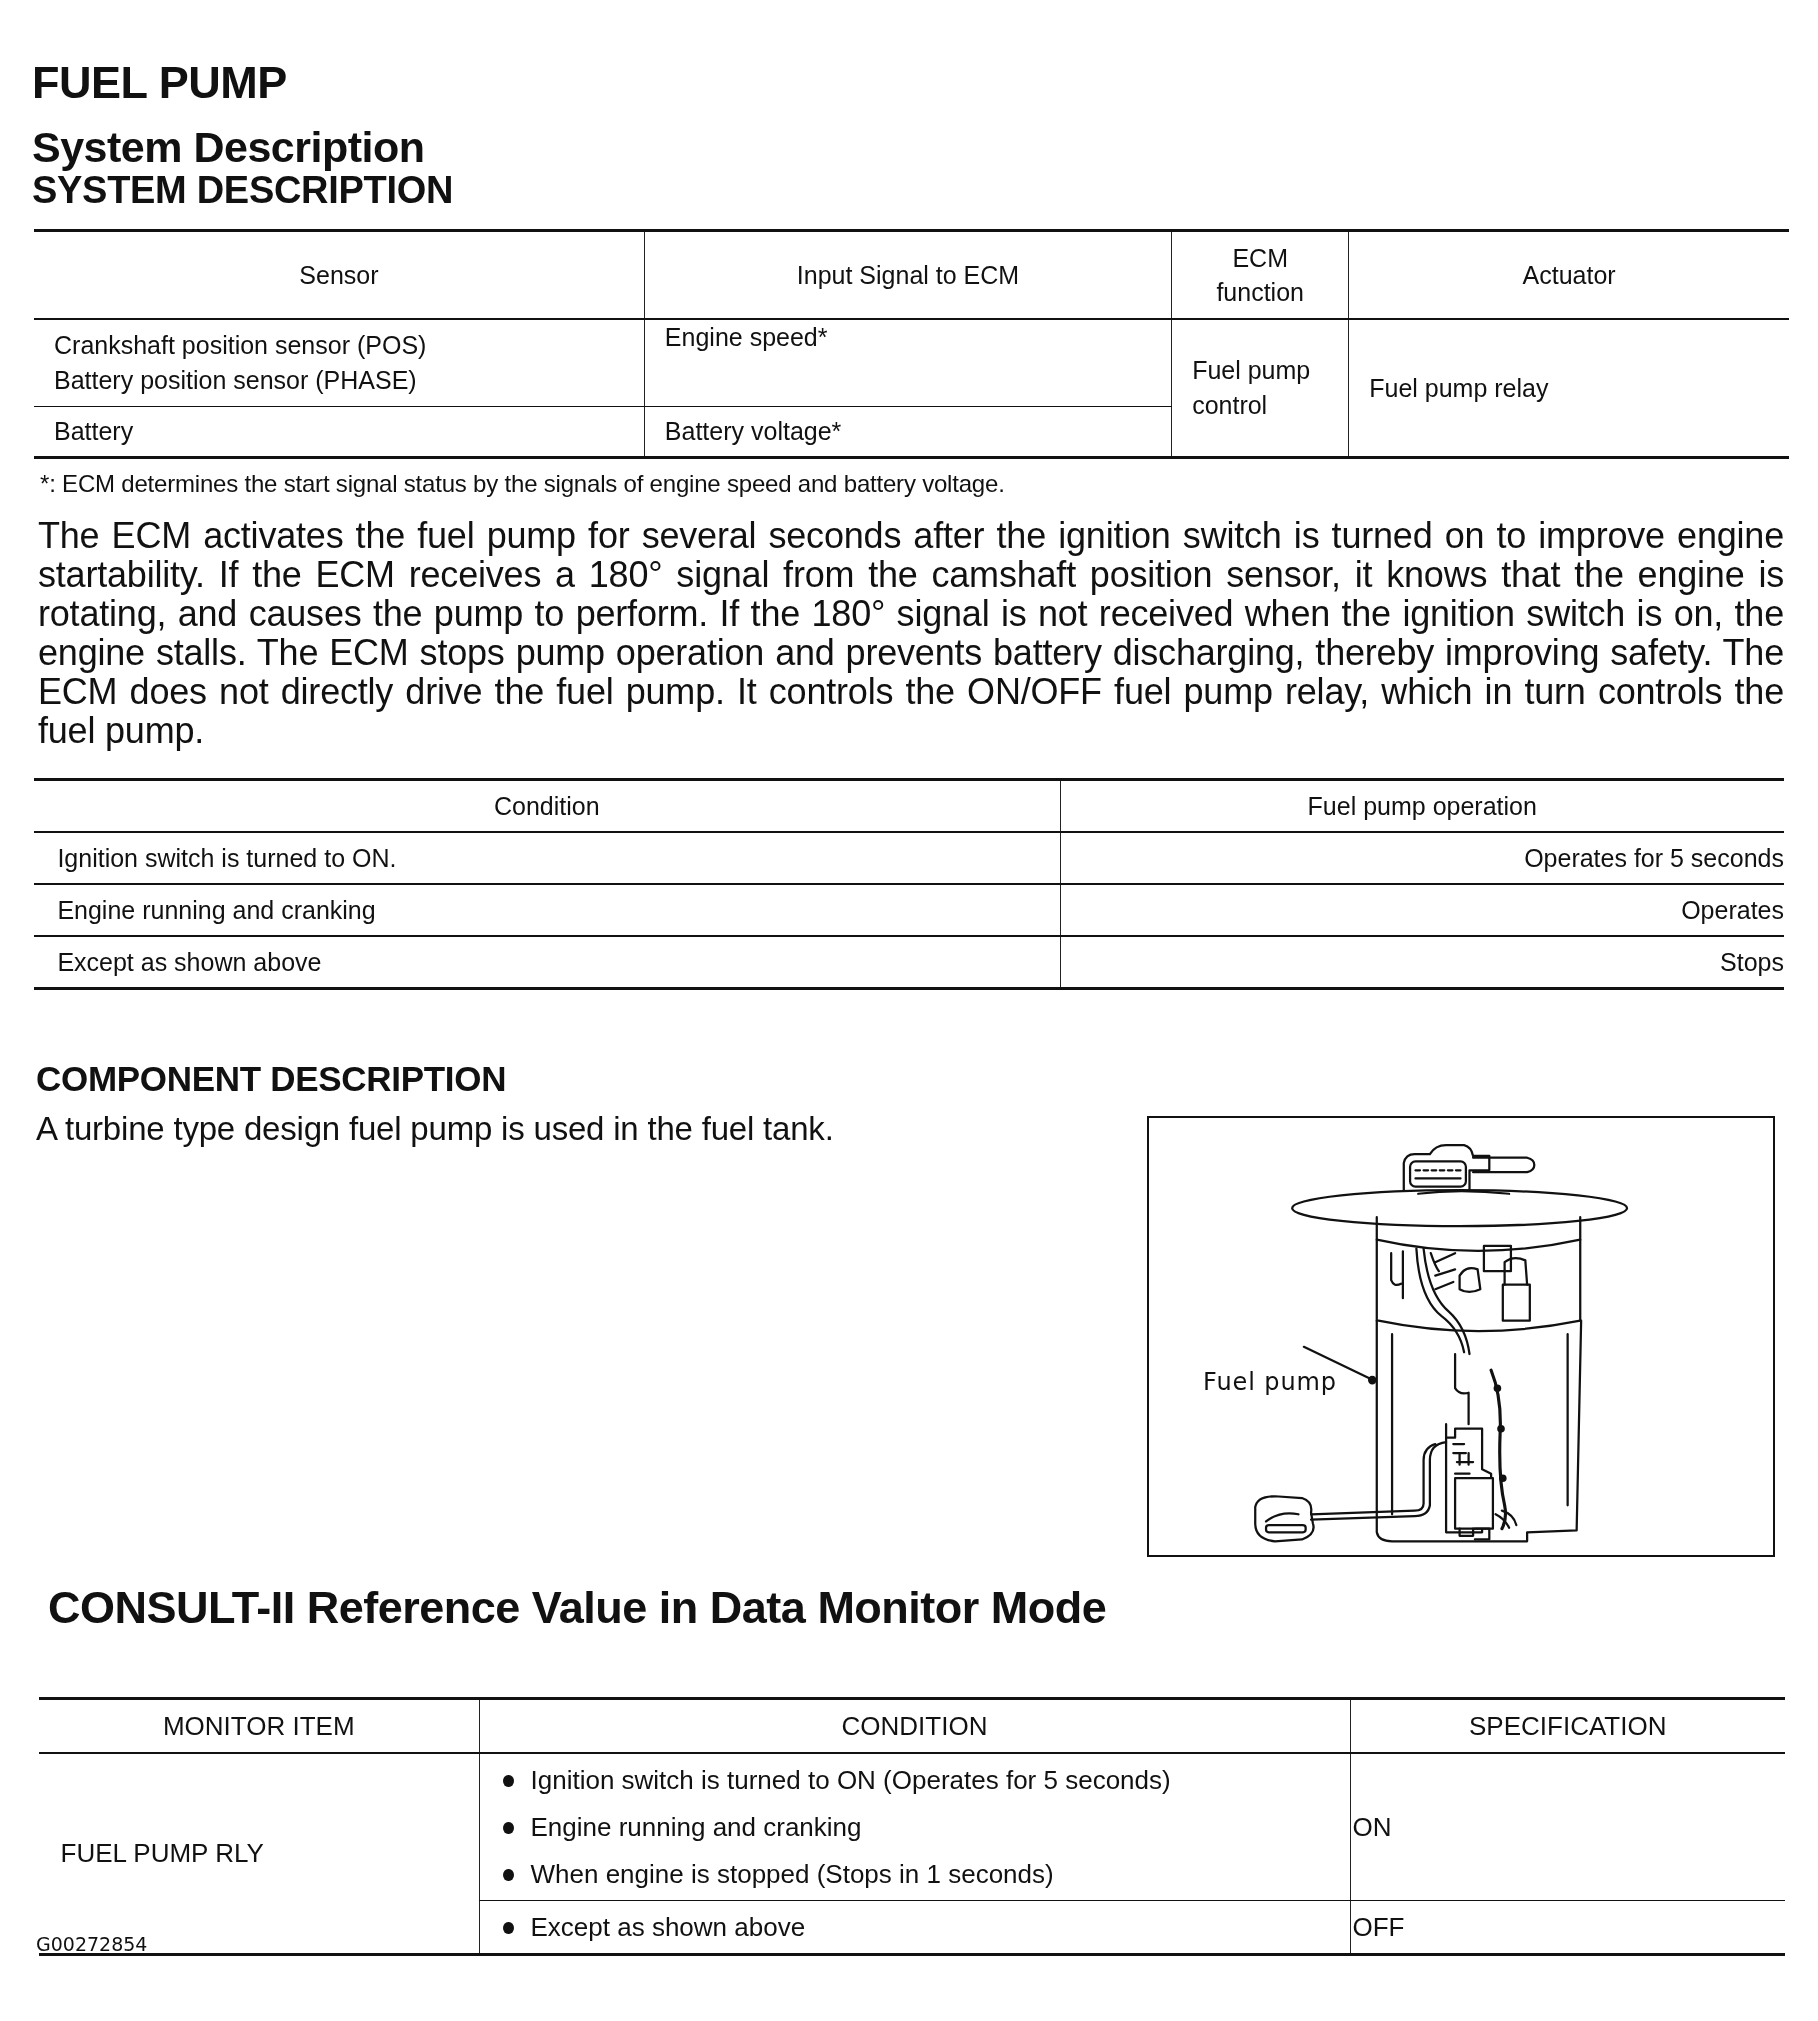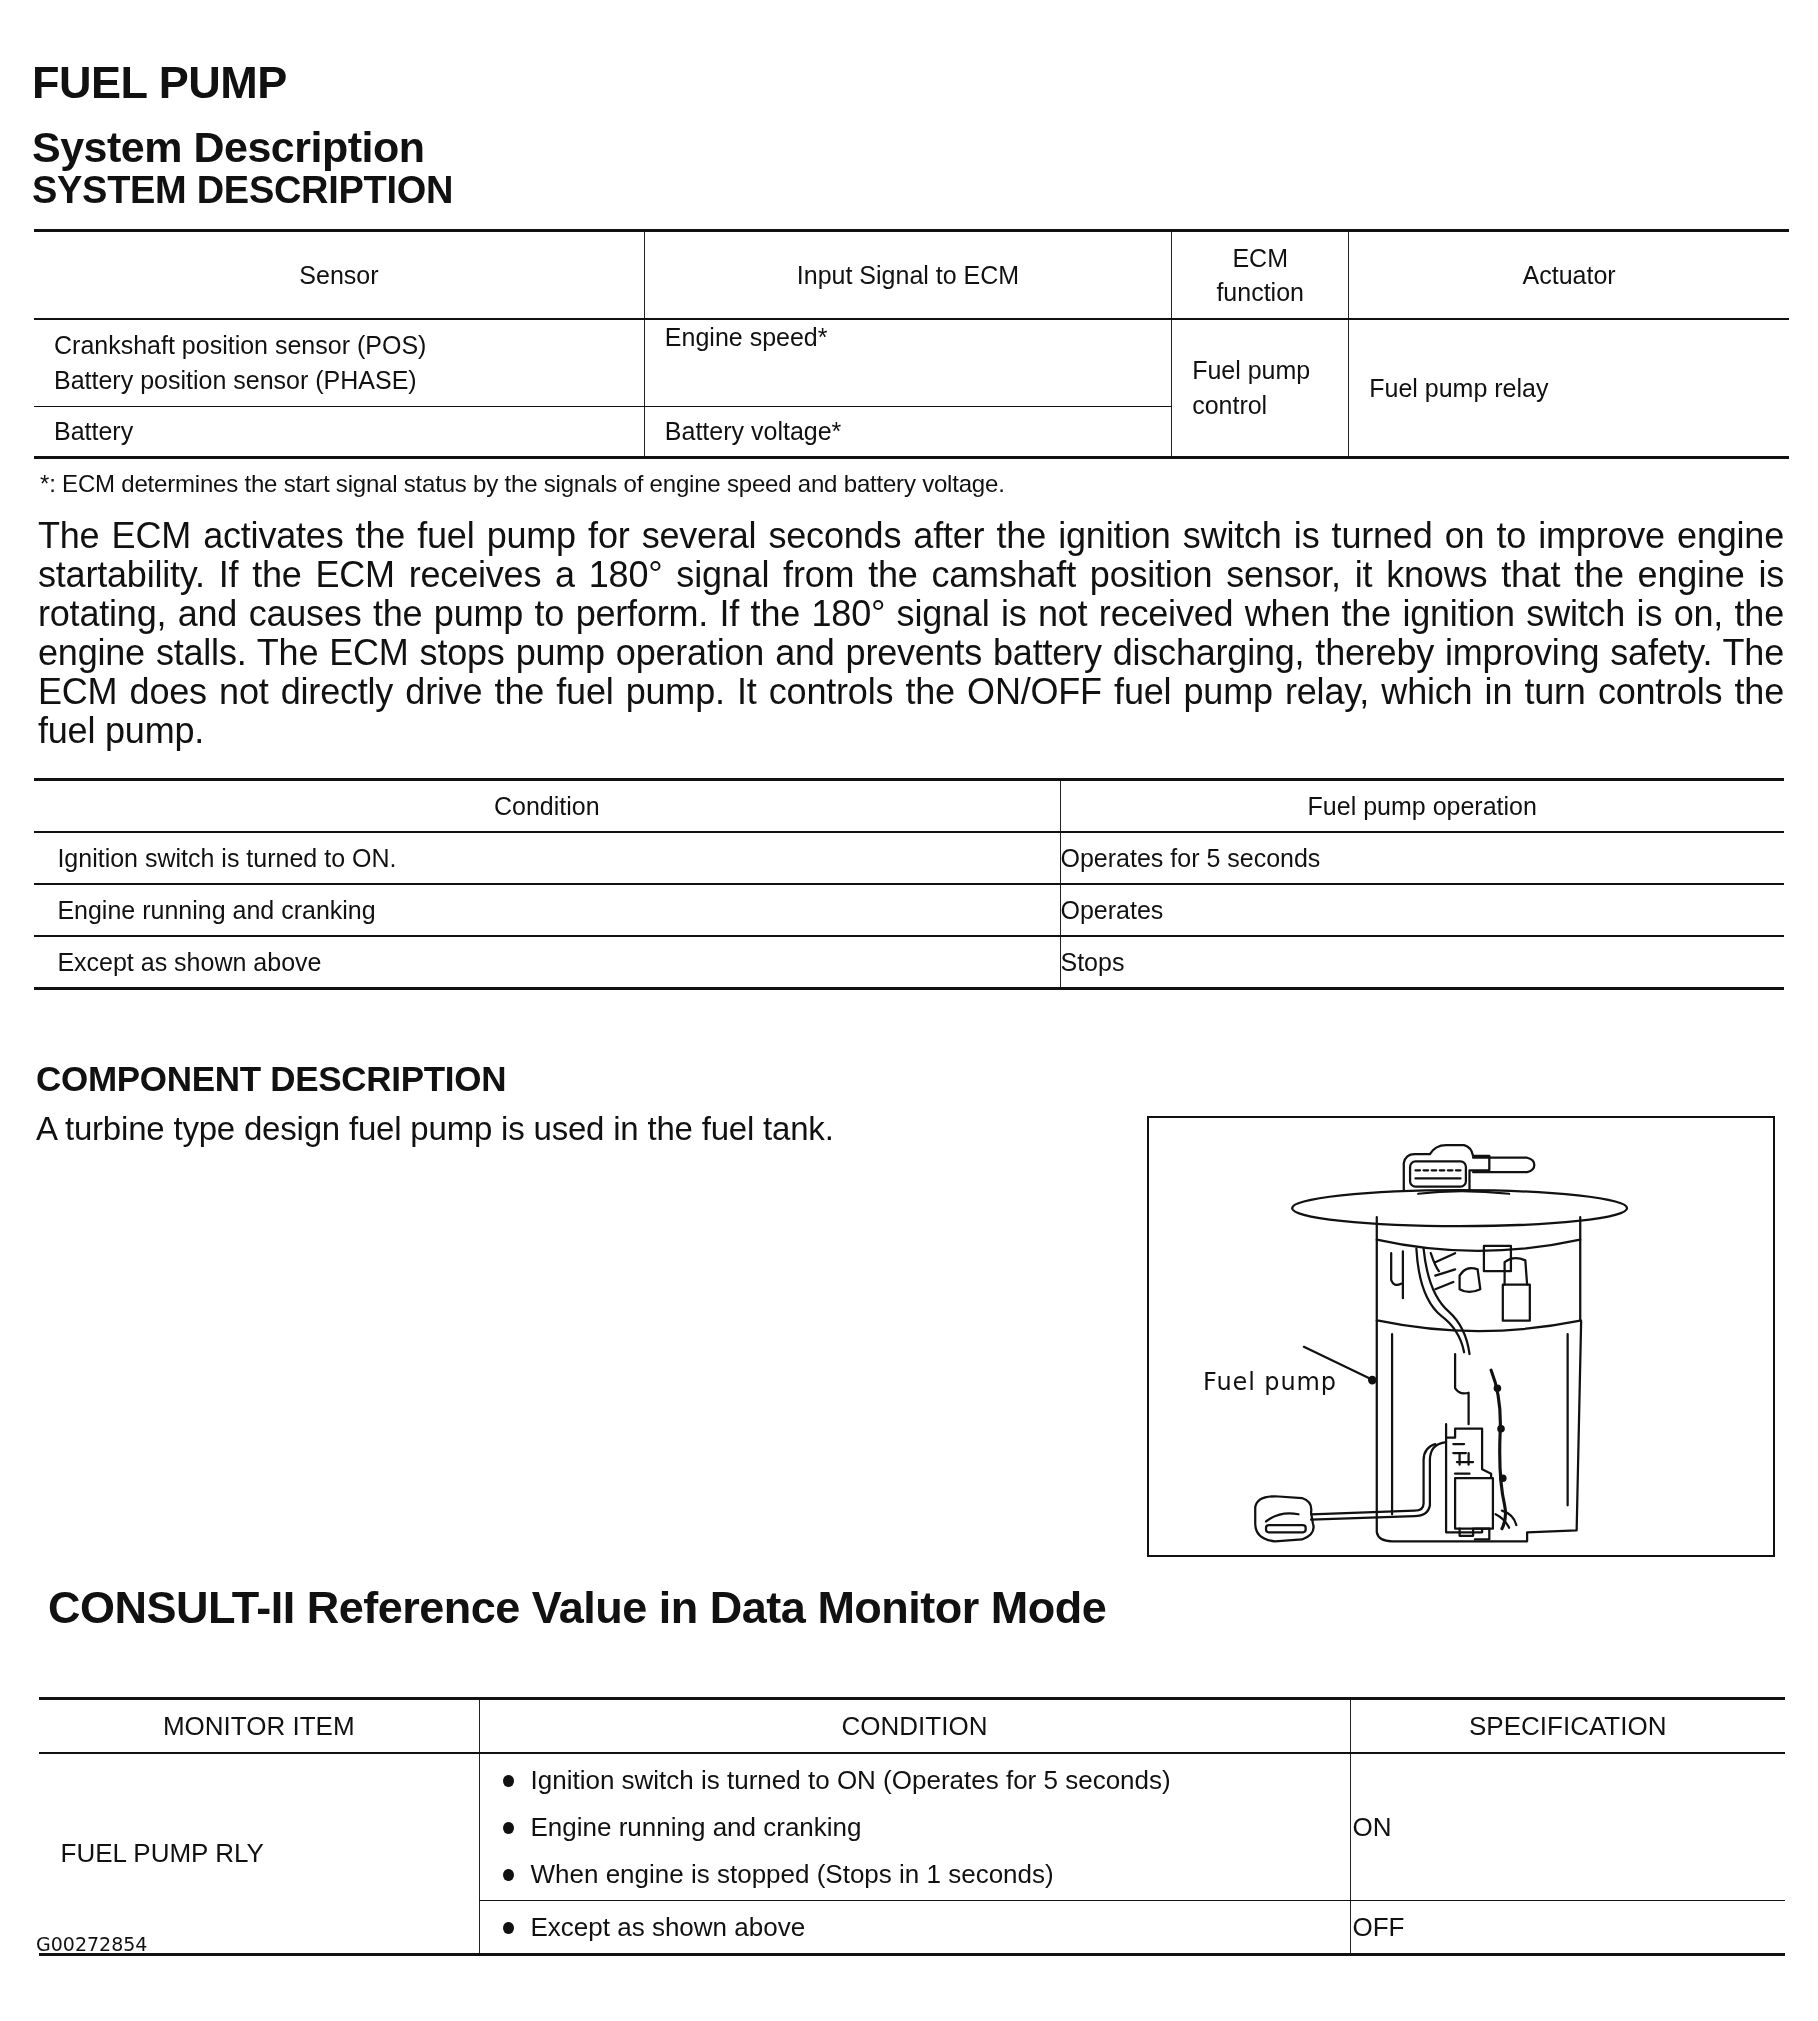--- a/index.html
+++ b/index.html
@@ -27,21 +27,21 @@
 
     .footnote { left: 40px; top: 470px; font-size: 24px; letter-spacing: -0.2px; }
     .para { left: 34px; top: 512px; width: 1746px; font-size: 36px; line-height: 39px; text-align: justify; text-align-last: left; letter-spacing: -0.2px; margin: 4px; }
 
     
     #cond-table { left: 34px; top: 778px; width: 1750px; border-top: 3.6px solid #111; border-bottom: 3.6px solid #111; font-size: 25px; }
     #cond-table th { height: 50px; text-align: center; border-bottom: 2.3px solid #111; }
     #cond-table td { height: 50px; border-bottom: 2.3px solid #111; }
     #cond-table tr:last-child td { border-bottom: none; }
     #cond-table td.c1 { padding-left: 23.4px; }
-    #cond-table td.c2 { text-align: left; }
+    #cond-table td.c2 { text-align: right; }
     #cond-table .vl { border-left: 1.4px solid #222; }
 
     .h-comp { left: 36px; top: 1057px; font-size: 35px; font-weight: bold; letter-spacing: -0.3px; margin: 0; line-height: 43px; }
     .comp-text { left: 36px; top: 1107px; font-size: 33px; letter-spacing: -0.2px; line-height: 43px; }
 
     .diagram { left: 1147px; top: 1116px; width: 628px; height: 441px; border: 2.7px solid #111; box-sizing: border-box; }
     .diagram svg { position: absolute; left: 0; top: 0; }
     .diagram-label { left: 54px; top: 250px; font-size: 27px; letter-spacing: 0.9px; font-family: "DejaVu Sans", sans-serif; font-size: 24px; }
 
     .h-consult { left: 40px; top: 1573px; font-size: 45px; font-weight: bold; letter-spacing: -0.5px; margin: 8px; line-height: 54px; }

